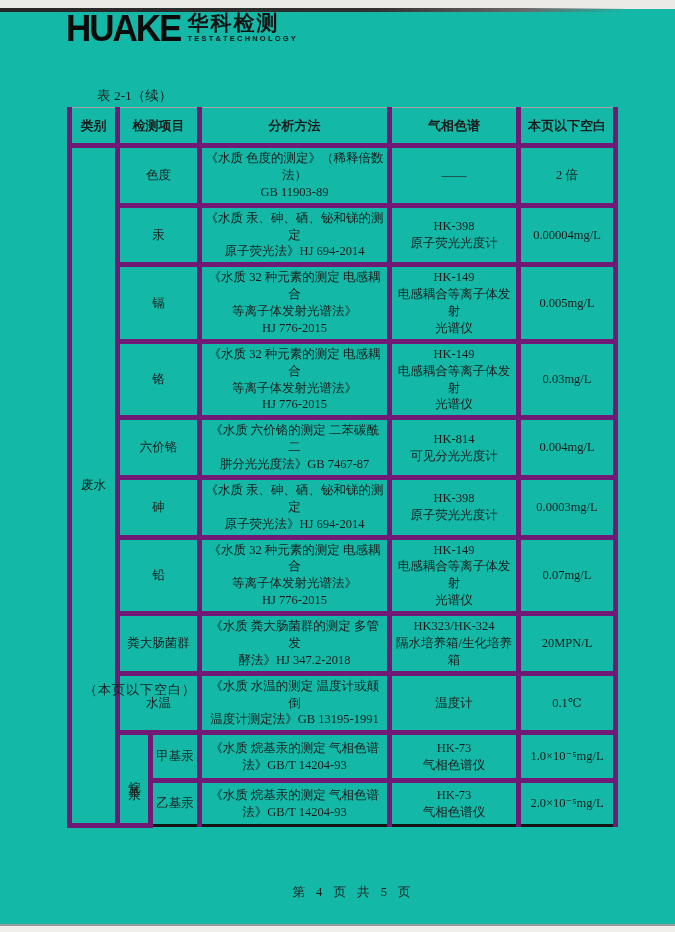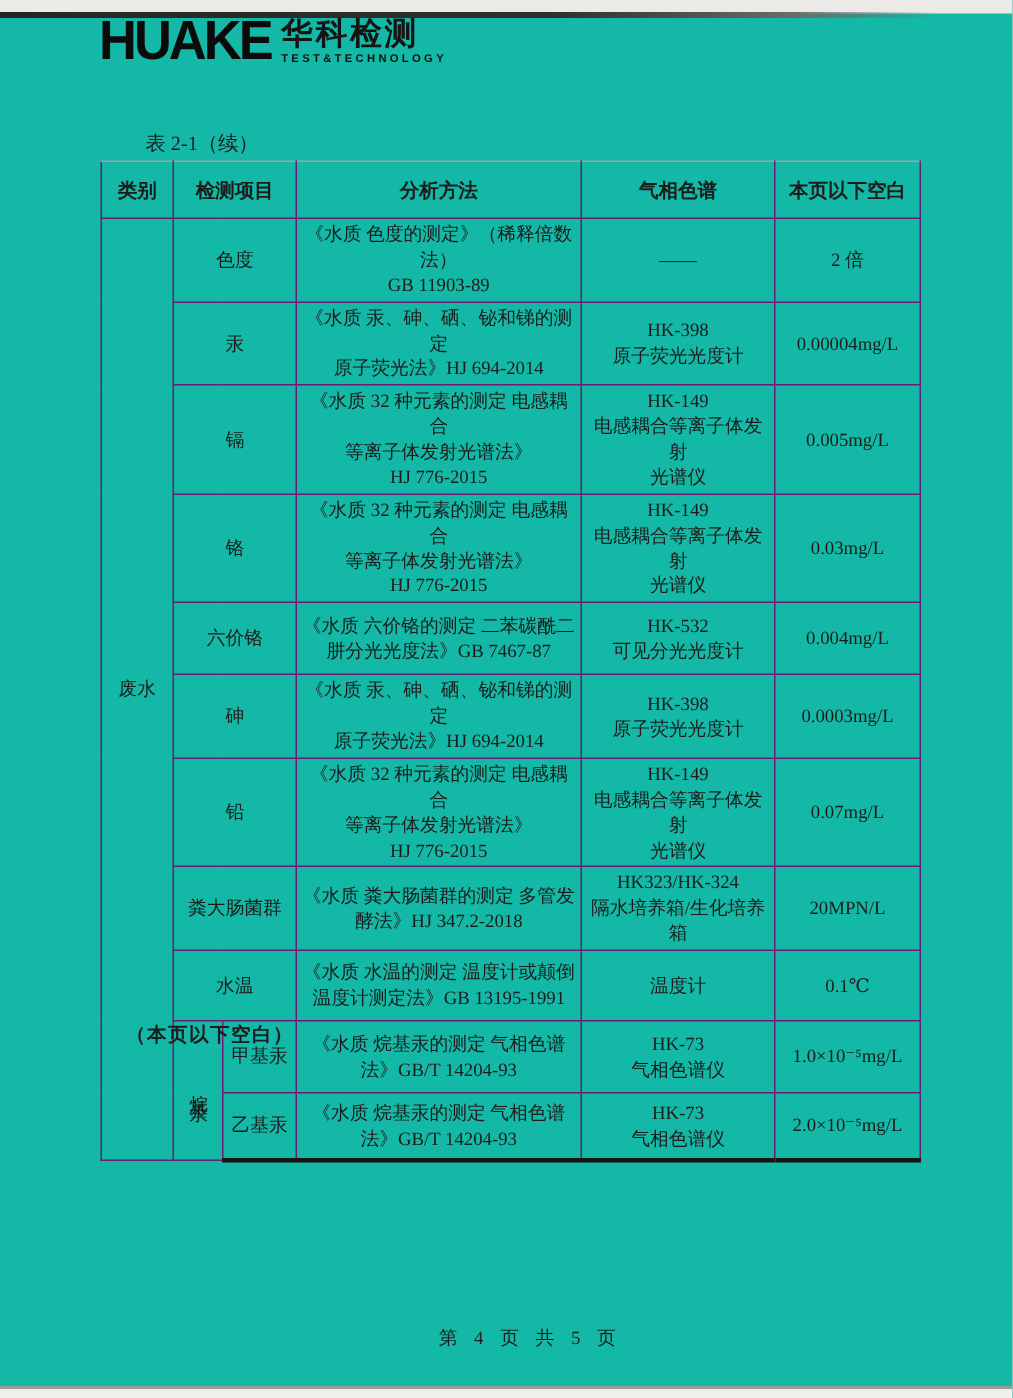--- a/index.html
+++ b/index.html
@@ -32,33 +32,33 @@
   .doc-number { position:absolute; top:61px; left:62px; font-size:13.5px; color:#181818; letter-spacing:0.5px; }
   .table-title { position:absolute; top:87px; left:97px; font-size:13.5px; font-weight:400; }
 
   
   table.report {
     position:absolute; top:107px; left:67px;
     width:546px; border-collapse:collapse; table-layout:fixed;
     font-size:12.5px; line-height:1.35;
   }
   table.report td {
-    border:1px solid #701a75;
+    border:5px solid #701a75;
     text-align:center; vertical-align:middle;
     padding:2px 3px;
   }
   table.report tr.topline td { border-top:1px solid #a3a3a3; }
   table.report tr.lastline td { border-bottom:3px solid #151515; }
   table.report td.hdr { font-weight:700; font-size:13px; }
   .pre { white-space: pre-line; }
   .vtext { writing-mode: vertical-rl; text-orientation: upright; letter-spacing:4px; display:inline-block; }
   .r38 td{ height:38px; } .r49 td{ height:49px; } .r48 td{ height:48px; }
   .r50 td{ height:50px; } .r47 td{ height:47px; } .r45 td{ height:45px; }
 
-  .blank-note { position:absolute; top:681px; left:84px; font-size:13px; letter-spacing:1px;font-weight:bold; }
+  .blank-note { position:absolute; top:681px; left:84px; font-size:13px; letter-spacing:1px; }
   .footer { position:absolute; top:884px; left:0; width:100%; text-align:center; font-size:12.5px; letter-spacing:4px;padding-left:32px; }
 </style>
 </head>
 <body>
 
 <div class="page">
 
   <div class="scan-top-band"></div>
   <div class="scan-top-line"></div>
 
@@ -129,21 +129,21 @@
         <td class="pre">HK-149
 电感耦合等离子体发射
 光谱仪</td>
         <td>0.03mg/L</td>
       </tr>
 
       <tr class="r48">
         <td colspan="2">六价铬</td>
         <td class="pre">《水质 六价铬的测定 二苯碳酰二
 肼分光光度法》GB 7467-87</td>
-        <td class="pre">HK-532
+        <td class="pre">HK-814
 可见分光光度计</td>
         <td>0.004mg/L</td>
       </tr>
 
       <tr class="r47">
         <td colspan="2">砷</td>
         <td class="pre">《水质 汞、砷、硒、铋和锑的测定
 原子荧光法》HJ 694-2014</td>
         <td class="pre">HK-398
 原子荧光光度计</td>

